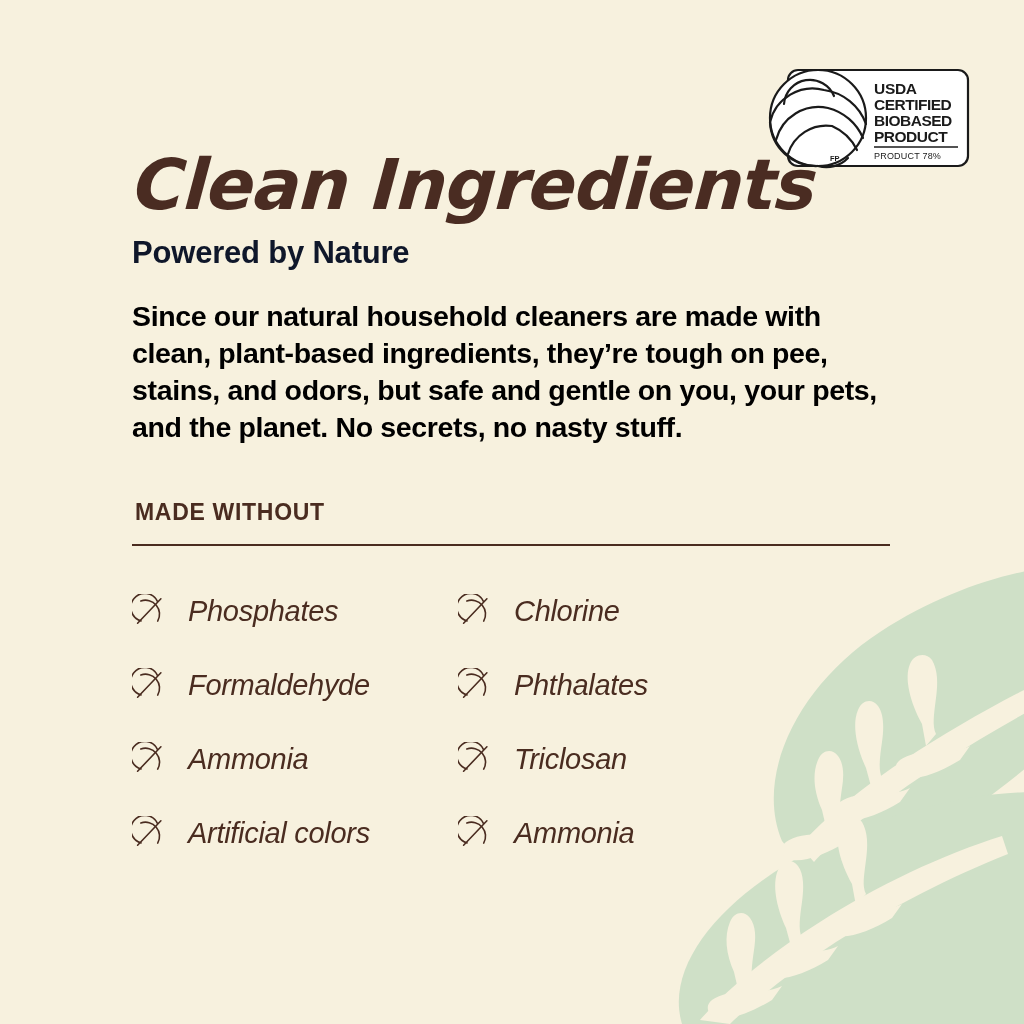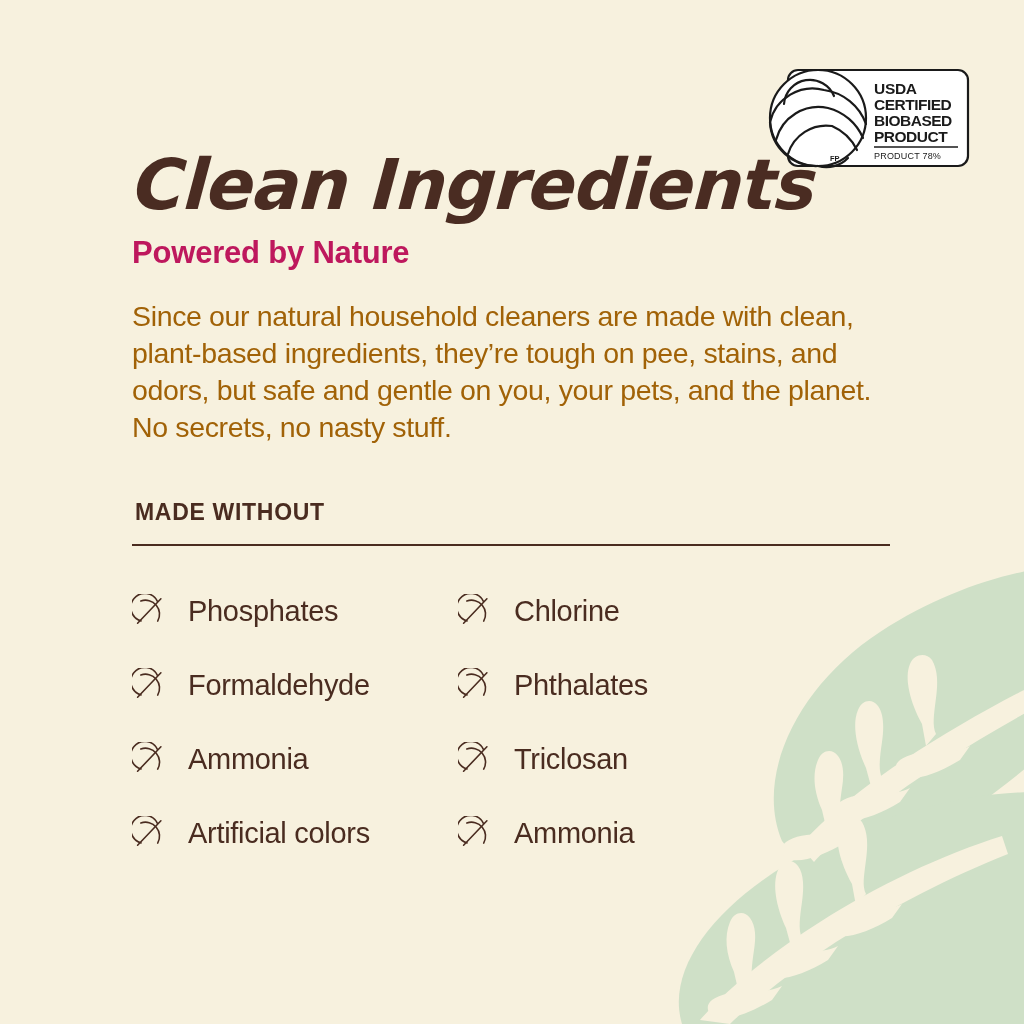--- a/index.html
+++ b/index.html
@@ -63,32 +63,32 @@
     transform: skewX(-4deg);
     transform-origin: left bottom;
   }
   .subhead {
     margin: 0;
     padding-top: 12px;
     font-family: "Liberation Sans", sans-serif;
     font-weight: 700;
     font-size: 31px;
     line-height: 38px;
-    color: #be185d;
+    color: #0f172a;
     letter-spacing: -0.2px;
   }
   .intro {
     margin: 0;
     padding-top: 26px;
     width: 770px;
     font-family: "Liberation Sans", sans-serif;
-    font-weight: 400;
+    font-weight: 700;
     font-size: 28.5px;
     line-height: 37px;
-    color: #a16207;
+    color: #000000;
     letter-spacing: -0.35px;
   }
 
   .made-without {
     margin: 3px;
     padding-top: 50px;
     font-family: "Liberation Sans", sans-serif;
     font-weight: 700;
     font-size: 23px;
     letter-spacing: 0.7px;
@@ -124,20 +124,21 @@
     display: block;
   }
   .no-label {
     font-family: "Liberation Sans", sans-serif;
     font-weight: 400;
     font-size: 29px;
     line-height: 34px;
     color: #4a2c20;
     letter-spacing: -0.3px;
     white-space: nowrap;
+    font-style: italic;
   }
 </style>
 </head>
 <body>
 
 <div class="canvas">
 
   <svg class="leaves" viewBox="0 0 420 500" xmlns="http://www.w3.org/2000/svg" aria-hidden="true">
     <g fill="#cfe0c7">
 

